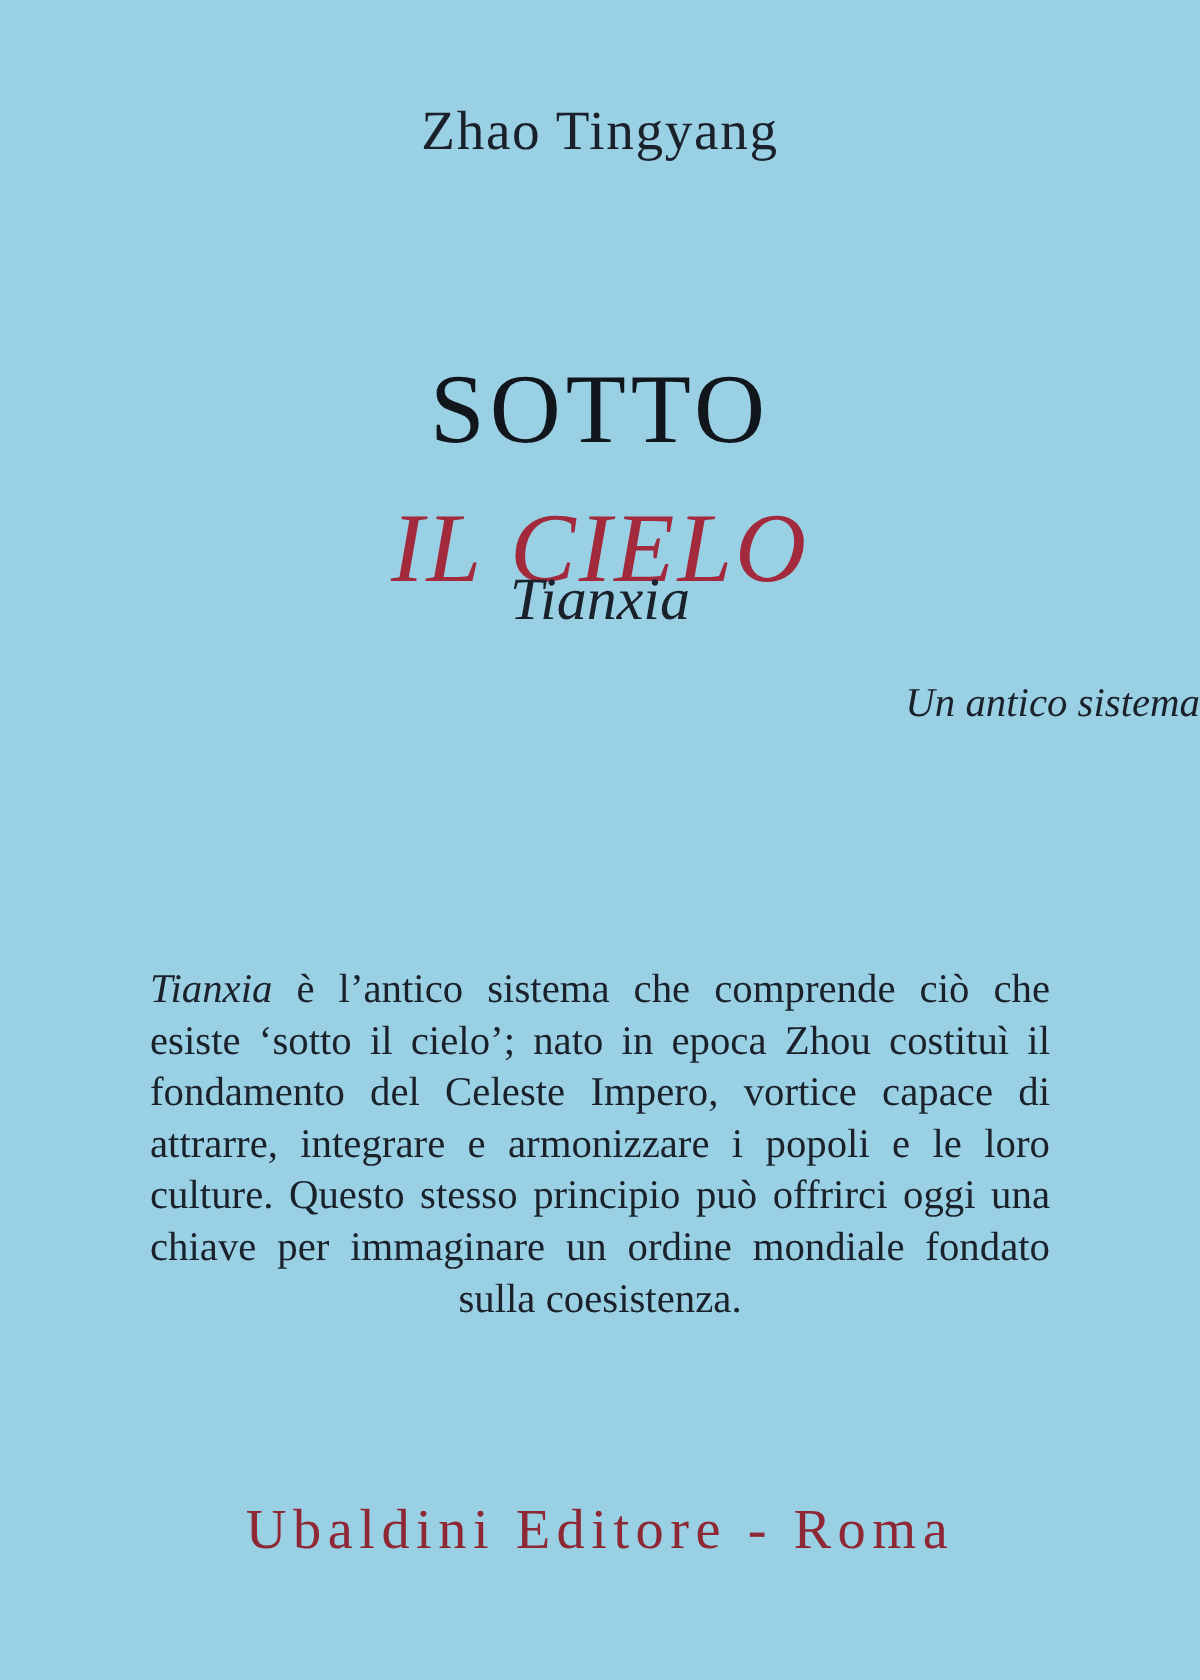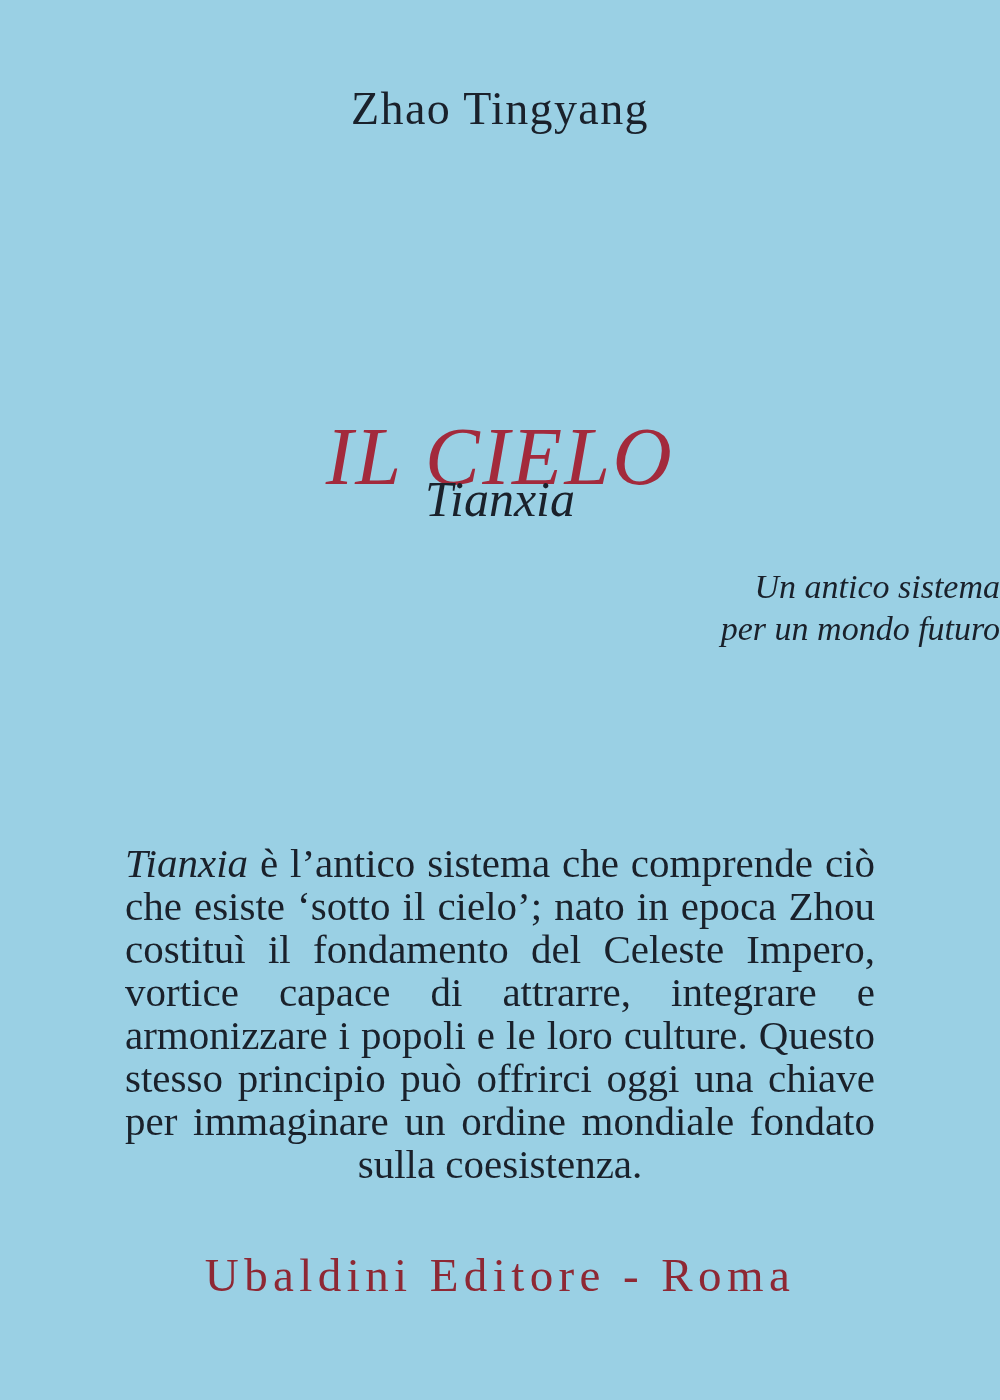--- a/index.html
+++ b/index.html
@@ -75,24 +75,24 @@
     left: 0;
     width: 100%;
     text-align: right;
     font-size: 34px;
     font-style: italic;
     line-height: 42px;
     color: var(--ink);
   }
   .blurb {
     position: absolute;
-    top: 842px;
+    top: 803px;
     left: 125px;
     width: 750px;
-    font-size: 41px;
+    font-size: 34px;
     line-height: 43px;
     text-align: justify;
     text-align-last: center;
     color: var(--ink);
   }
   .blurb .lead {
     font-style: italic;
   }
   .publisher {
     position: absolute;
@@ -105,27 +105,27 @@
     color: var(--publisher-red);
   }
 </style>
 </head>
 <body>
 
 <div class="cover">
 
   <div class="author">Zhao Tingyang</div>
 
+  <h1 class="title-main">SOTTO</h1>
 
   <h1 class="title-accent">IL CIELO</h1>
 
   <div class="title-sub">Tianxia</div>
 
   <div class="subtitle">
     <div>Un antico sistema</div>
-    <div>per un mondo futuro</div>
   </div>
 
   <p class="blurb"><span class="lead">Tianxia</span><span> è l’antico sistema che comprende ciò che esiste ‘sotto il cielo’; nato in epoca Zhou costituì il fondamento del Celeste Impero, vortice capace di attrarre, integrare e armonizzare i popoli e le loro culture. Questo stesso principio può offrirci oggi una chiave per immaginare un ordine mondiale fondato sulla coesistenza.</span></p>
 
   <div class="publisher">Ubaldini Editore - Roma</div>
 
 </div>
 
 </body></html>

